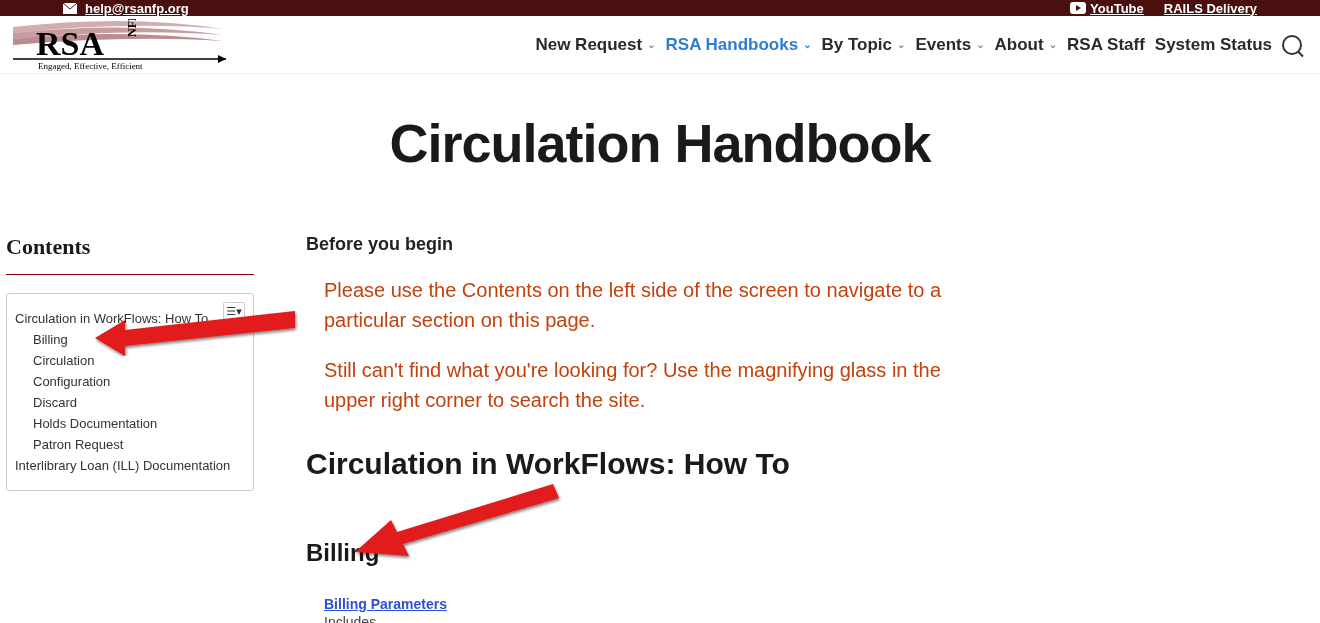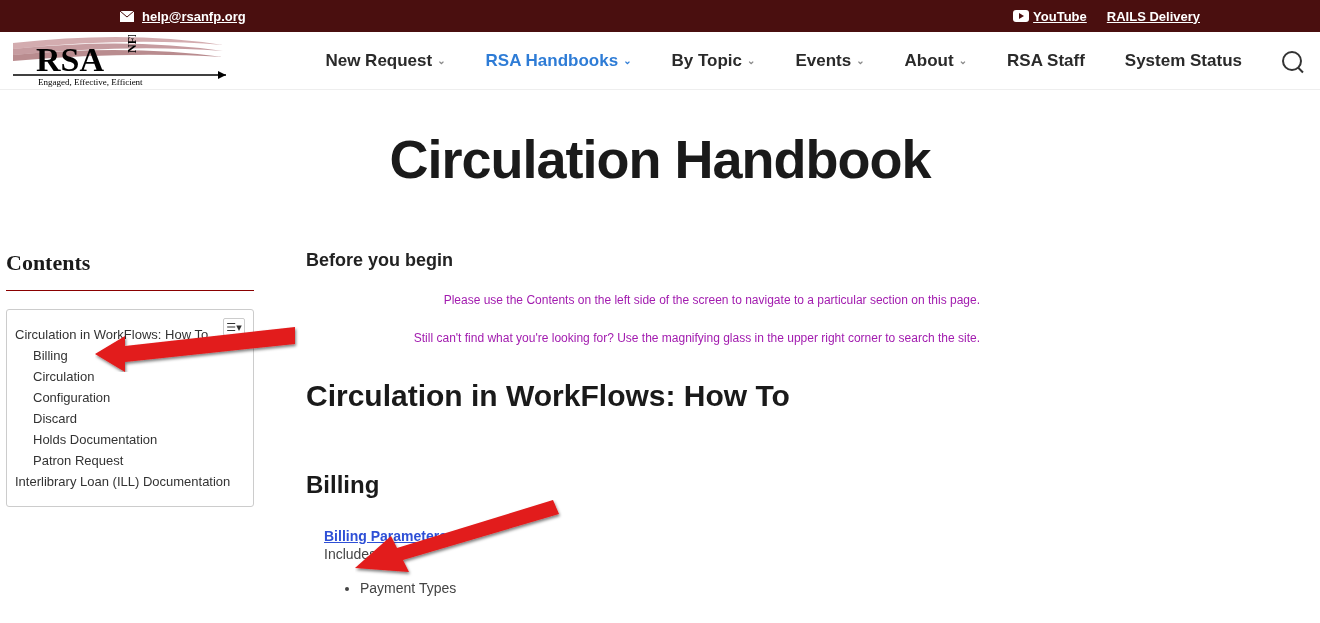--- a/index.html
+++ b/index.html
@@ -1,32 +1,32 @@
 <!DOCTYPE html>
 <html><head>
 <meta charset="utf-8">
 <style>
   * { box-sizing: border-box; margin: 0; padding: 0; }
   body { font-family: Arial, Helvetica, sans-serif; color: #333; background: #fff; width: 1320px; }
   a { text-decoration: none; }
 
   
-  .topbar { background: #4a0f0f; height: 32px; display: flex; align-items: center; justify-content: space-between; padding: 0 120px; color: #fff; font-size: 13px; }
+  .topbar { background: #4a0f0f; height: 16px; display: flex; align-items: center; justify-content: space-between; padding: 0 63px; color: #fff; font-size: 13px; }
   .topbar-left { display: flex; align-items: center; gap: 8px; }
   .topbar-left a { color: #fff; text-decoration: underline; font-weight: bold; }
   .topbar-right { display: flex; align-items: center; gap: 20px; }
   .topbar-right a { color: #fff; text-decoration: underline; font-weight: bold; }
   .envelope-icon svg, .youtube-icon svg { display: block; }
 
   
   .navbar { background: #fff; height: 58px; display: flex; align-items: center; justify-content: space-between; padding: 0 18px 0 8px; border-bottom: 1px solid #eee; }
   .logo-area { display: flex; flex-direction: column; align-items: flex-start; position: relative; }
   .logo-area svg { display: block; }
 
-  .nav-links { display: flex; align-items: flex-start; gap: 40px; }
+  .nav-links { display: flex; align-items: flex-start; gap: 10px; }
   .nav-item { font-family: 'Arial Narrow', Arial, sans-serif; font-stretch: condensed; font-weight: 700; font-size: 17px; color: #2a2a2a; display: flex; align-items: center; gap: 5px; cursor: pointer; }
   .nav-item.active { color: #2e7cd6; }
   .chevron-down { font-size: 10px; color: #888; }
   .nav-item.active .chevron-down { color: #2e7cd6; }
   .search-circle { width: 20px; height: 20px; border: 2px solid #333; border-radius: 50%; position: relative; cursor: pointer; }
   .search-circle::after { content: ""; position: absolute; width: 7px; height: 2px; background: #333; bottom: -2px; right: -4px; transform: rotate(45deg); }
 
   
   .page-title { font-family: 'Arial Narrow', Arial, sans-serif; font-stretch: condensed; font-weight: 800; font-size: 54px; color: #1a1a1a; text-align: center; margin: 38px 0 60px; letter-spacing: -1px; }
 
@@ -37,21 +37,21 @@
   .sidebar-title { font-family: Liberation Serif, serif; font-stretch: condensed; font-weight: 700; font-size: 22px; color: #1a1a1a; margin-bottom: 14px; }
   .sidebar-hr { border: none; border-top: 1px solid #8a0000; margin-bottom: 18px; }
   .toc-box { border: 1px solid #ccc; border-radius: 3px; padding: 14px 10px 14px 8px; position: relative; font-size: 13px; }
   .toc-toggle { position: absolute; top: 8px; right: 8px; width: 22px; height: 18px; border: 1px solid #ccc; border-radius: 2px; display: flex; align-items: center; justify-content: center; font-size: 11px; cursor: pointer; background: #fff; }
   .toc-item-lvl1 { color: #333; padding: 3px 0; cursor: pointer; }
   .toc-item-lvl2 { color: #333; padding: 3px 0 3px 18px; cursor: pointer; }
 
   
   .article { flex: 1; padding: 0 340px 40px 44px; }
   .sect-head { font-weight: 700; font-size: 18px; color: #222; margin-bottom: 20px; }
-  .article p { font-size: 12px; color: #a21caf; margin: 0 0 20px 18px; line-height: 1.5; text-align: right; }
+  .article p { font-size: 20px; color: #c2410c; margin: 0 0 20px 18px; line-height: 1.5; }
   .h2-title { font-family: 'Arial Narrow', Arial, sans-serif; font-stretch: condensed; font-weight: 700; font-size: 30px; color: #1a1a1a; margin: 32px 0 58px; }
   .h3-title { font-family: 'Arial Narrow', Arial, sans-serif; font-stretch: condensed; font-weight: 700; font-size: 24px; color: #1a1a1a; margin: 0 0 28px; }
   .link-bold { color: #2e4fd6; font-weight: 700; text-decoration: underline; font-size: 14px; margin-left: 18px; }
   .includes { font-size: 14px; color: #444; margin-left: 18px; }
   .bullet-list { list-style: disc; margin: 14px 0 0 54px; font-size: 14px; color: #444; }
   .bullet-list li { padding: 3px 0; }
 
   
   .arrow-overlay { position: absolute; pointer-events: none; }
 </style>

